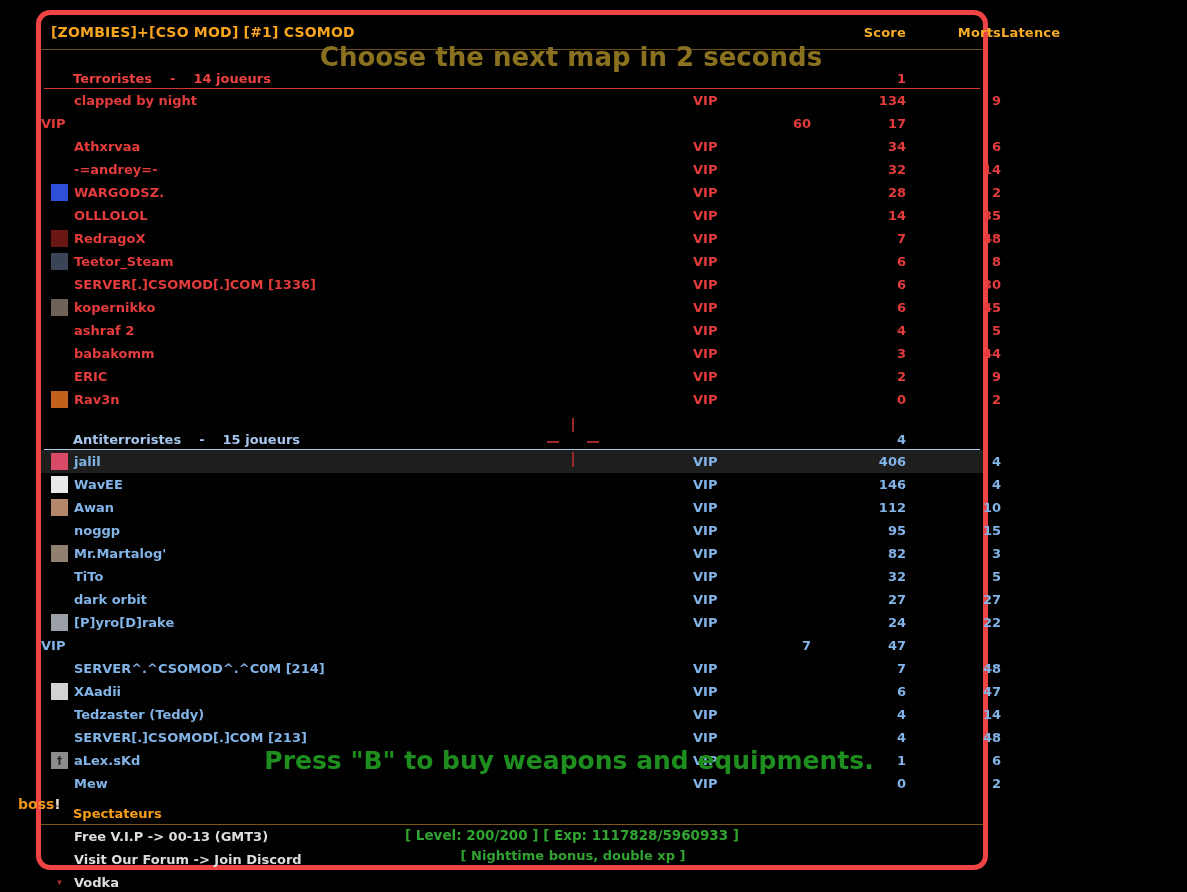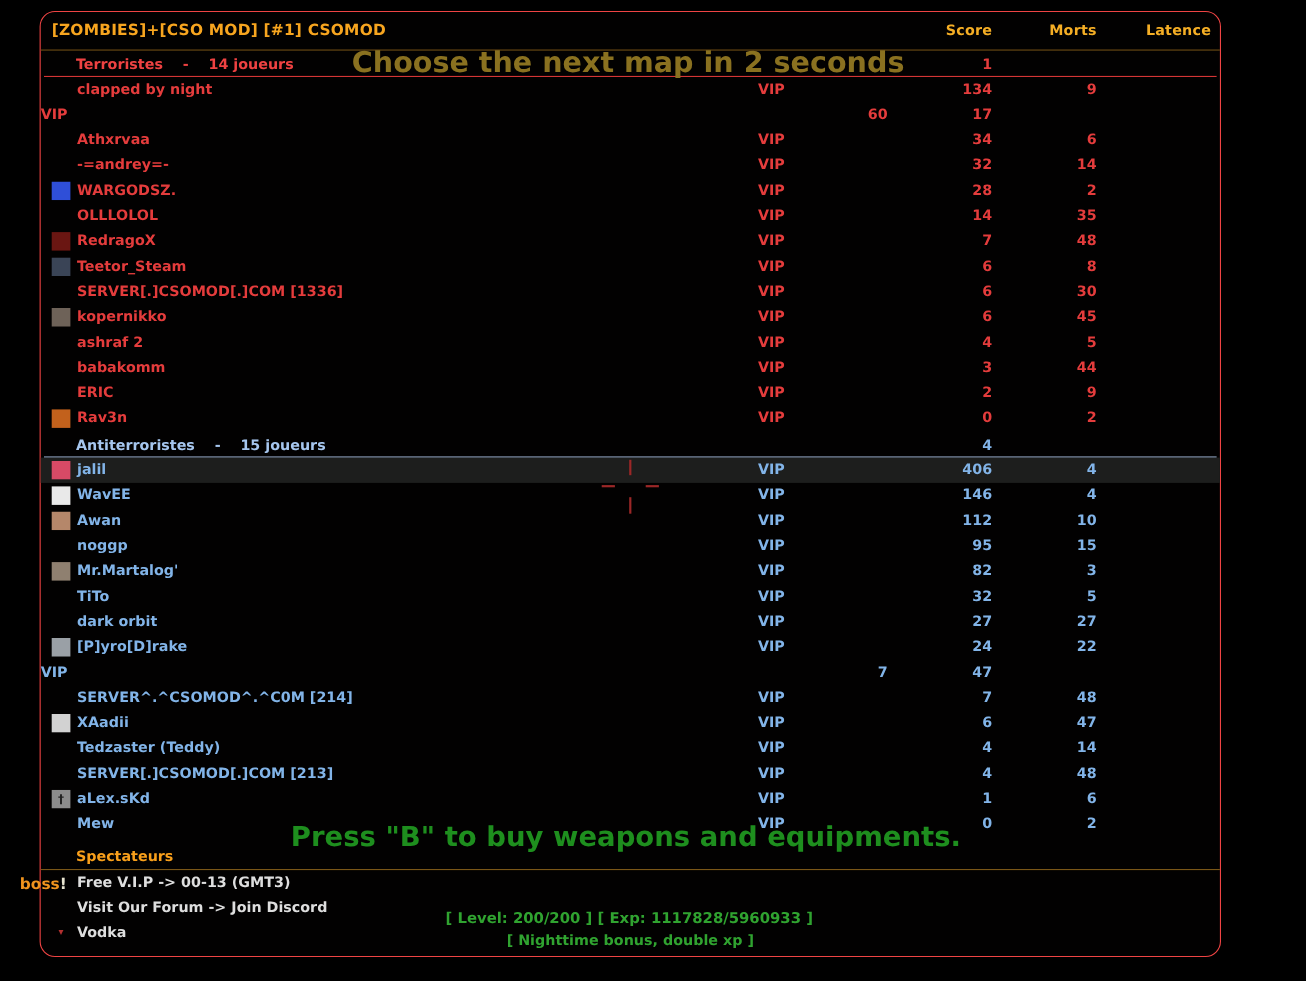--- a/index.html
+++ b/index.html
@@ -6,42 +6,42 @@
   html,body { background:#000; }
   body {
     width:1187px; height:892px; position:relative; overflow:hidden;
     font-family:"DejaVu Sans", sans-serif; font-weight:bold;
     -webkit-font-smoothing:antialiased;
   }
   .scene { position:absolute; inset:0; background:#000; }
 
   
   .panel {
-    position:absolute; left:36px; top:10px; width:1074px; height:860px;
-    border:1px solid #ef4444; border-radius:14px;
+    position:absolute; left:36px; top:10px; width:952px; height:860px;
+    border:5px solid #ef4444; border-radius:14px;
     background:rgba(5,4,2,0.35);
     z-index:2;
   }
   .grid-row {
     display:grid;
     grid-template-columns:652px 118px 95px 95px 1fr;
     align-items:center; height:23px; font-size:13px; padding-right:8px;
     white-space:nowrap;
   }
   .c-name { display:flex; align-items:center; padding-left:10px; gap:6px; overflow:hidden; }
   .c-score, .c-morts, .c-latence { text-align:right; }
   .avatar { width:17px; height:17px; flex:0 0 17px; display:flex; align-items:center;
             justify-content:center; font-size:11px; line-height:17px; color:#222; font-weight:bold; }
 
   .title-row { height:34px; font-size:14px; letter-spacing:0.2px; }
   .title-row .c-name { color:#f7a51f; }
   .col-hdr { color:#f5ae25; font-size:13px; }
   .title-divider { height:1px; background:#6e4d15; }
 
-  .team-section { margin-top:3px; }
+  .team-section { margin-top:18px; }
   .team-header { height:20px; font-size:13px; }
   .team-header .c-name { gap:18px; padding-left:32px; }
   .team-line { height:1px; margin:0 3px; }
   .rows { }
   .player-row { color:var(--team-color); }
   .player-row.highlight { background:#1d1e1d; }
   .team-header { color:var(--header-color); }
   .team-header .c-score { color:var(--team-color); }
 
   .spec-section { margin-top:8px; }

